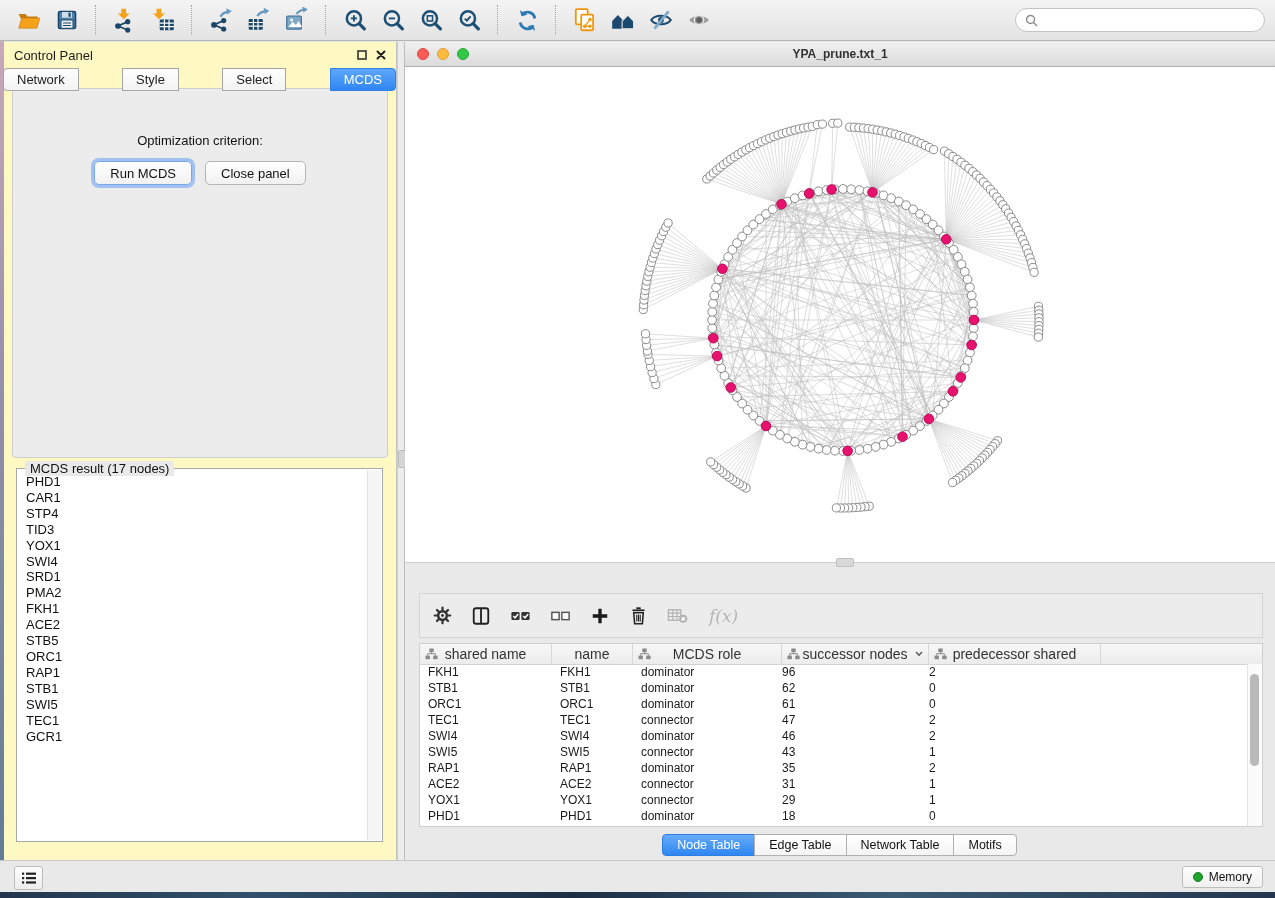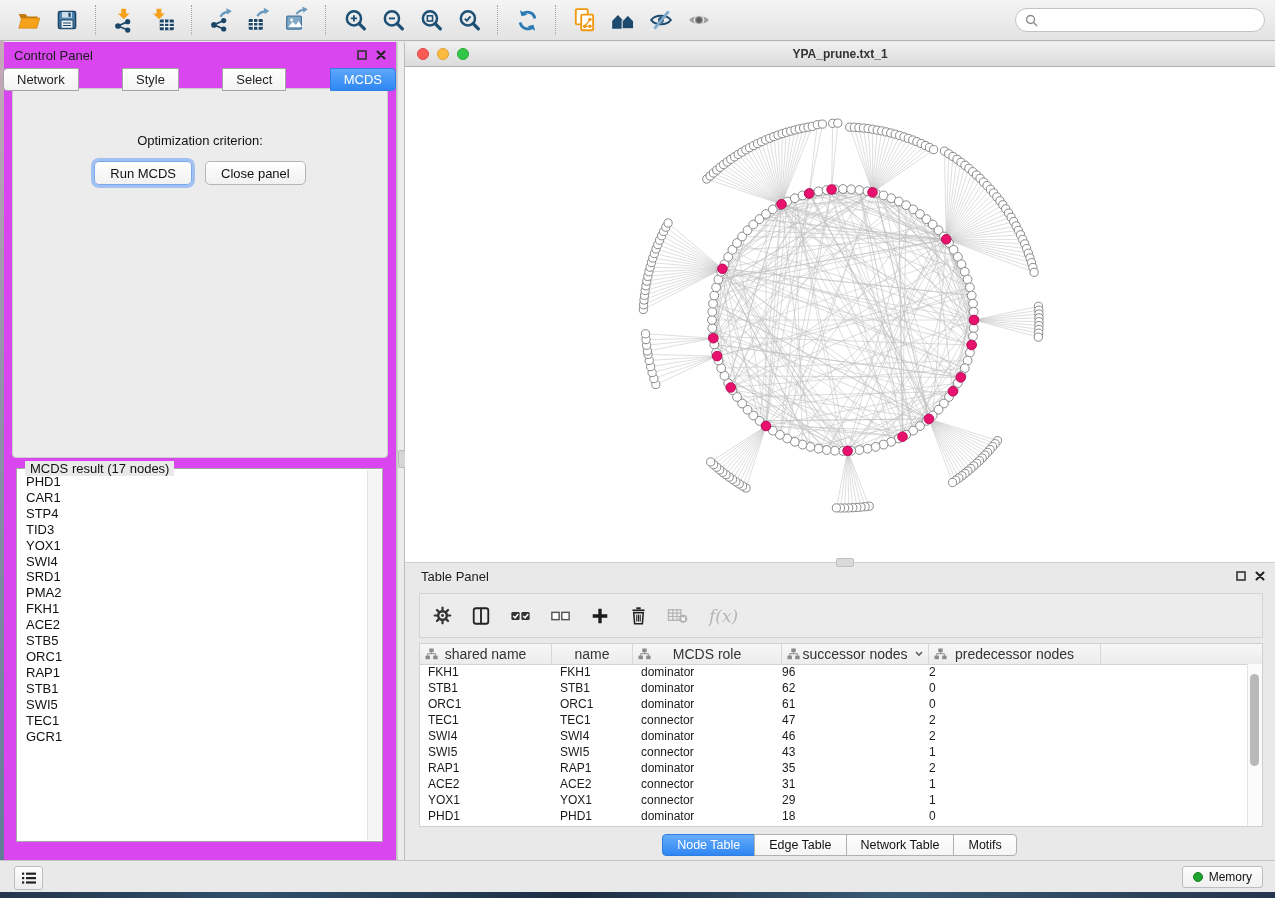--- a/index.html
+++ b/index.html
@@ -9,21 +9,21 @@
   .toolbar{position:absolute;left:0;top:0;width:1275px;height:41px;background:linear-gradient(#f4f4f4,#e3e3e3);border-bottom:1px solid #b4b4b4;display:flex;align-items:center;padding:0 10px;box-sizing:border-box;}
   .tb-btn{width:38px;height:34px;display:flex;align-items:center;justify-content:center;border-radius:4px;}
   .tb-sep{width:1px;height:30px;border-left:1px dotted #a3a3a3;margin:0 9px;}
   .search-box{margin-left:auto;width:250px;height:24px;background:#fff;border:1px solid #c3c3c3;border-radius:12px;display:flex;align-items:center;padding:0 9px;gap:6px;box-sizing:border-box;}
   .search-box input{border:none;outline:none;flex:1;font-size:12px;background:transparent;font-family:"Liberation Sans",sans-serif;}
 
   
   .left-strip{position:absolute;left:0;top:41px;width:4px;height:857px;background:linear-gradient(#c9a8bb,#9490ab 40%,#5d7a96);}
 
   
-  .control-panel{position:absolute;left:4px;top:42px;width:393px;height:818px;background:#d946ef;border-right:1px solid #c2c2c2;box-sizing:border-box;}
+  .control-panel{position:absolute;left:4px;top:42px;width:393px;height:818px;background:#fef9c3;border-right:1px solid #c2c2c2;box-sizing:border-box;}
   .panel-header{position:absolute;left:0;top:0;right:0;height:26px;display:flex;align-items:center;}
   .panel-title{font-size:13px;color:#1c1c1c;padding-left:10px;}
   .panel-icons{margin-left:auto;display:flex;gap:9px;padding-right:10px;align-items:center;}
   .ctabs{position:absolute;top:26px;left:0;right:0;display:flex;justify-content:space-between;z-index:3;}
   .ctab{height:21px;line-height:21px;padding:0 13px;font-size:13px;color:#222;background:linear-gradient(#fefefe,#f3f3f3);border:1px solid #a5a5a5;margin-left:-1px;}
   .ctab:first-child{border-radius:4px 0 0 4px;}
   .ctab:last-child{border-radius:0 4px 4px 0;}
   .ctab.active{background:linear-gradient(#5ea7fb,#2f86f2);border-color:#2f7fe4;color:#fff;}
   .opt-box{position:absolute;left:8px;right:8px;top:46px;height:368px;background:#ececec;border:1px solid #cdcdcd;border-radius:4px;}
   .opt-label{margin-top:44px;text-align:center;font-size:13px;color:#111;}
@@ -1000,31 +1000,20 @@
           <circle cx="325.7" cy="320.5" r="4.8" fill="#e8116e" stroke="#bb0d58" stroke-width="1"></circle>
           <circle cx="312.1" cy="289.1" r="4.8" fill="#e8116e" stroke="#bb0d58" stroke-width="1"></circle>
           <circle cx="308.3" cy="271.2" r="4.8" fill="#e8116e" stroke="#bb0d58" stroke-width="1"></circle>
         </svg>
     </div>
   </div>
 
   <div class="h-grip"></div>
 
   <div class="table-panel">
-    <div class="panel-header">
-      <span class="panel-title" style="padding-left:16px">Table Panel</span>
-      <span class="panel-icons">
-        <span><svg viewBox="0 0 10 10" width="10" height="10">
-              <rect x="1" y="1" width="8" height="8" fill="none" stroke="#333" stroke-width="1.6"></rect>
-            </svg></span>
-        <span><svg viewBox="0 0 10 10" width="10" height="10">
-              <path d="M1.5 1.5l7 7M8.5 1.5l-7 7" stroke="#222" stroke-width="2" stroke-linecap="round"></path>
-            </svg></span>
-      </span>
-    </div>
     <div class="tp-toolbar">
       <span class="tp-tool">
           <svg viewBox="0 0 22 22" width="19" height="19">
             <g stroke="#333" stroke-width="2.6" stroke-linecap="round">
               <line x1="11" y1="2" x2="11" y2="5"></line>
               <line x1="11" y1="17" x2="11" y2="20"></line>
               <line x1="2" y1="11" x2="5" y2="11"></line>
               <line x1="17" y1="11" x2="20" y2="11"></line>
               <line x1="4.6" y1="4.6" x2="6.8" y2="6.8"></line>
               <line x1="15.2" y1="15.2" x2="17.4" y2="17.4"></line>
@@ -1129,21 +1118,21 @@
           </div>
           <div class="hcell c4">
             <svg class="tree" viewBox="0 0 13 12" width="13" height="12">
               <g fill="#8a8a8a">
                 <rect x="4.3" y="0.5" width="4.4" height="3.6"></rect>
                 <rect x="0.5" y="7.6" width="4.4" height="3.6"></rect>
                 <rect x="8.2" y="7.6" width="4.4" height="3.6"></rect>
               </g>
               <path d="M6.5 4.1v1.6M2.7 7.6V5.7h7.7v1.9" stroke="#8a8a8a" fill="none" stroke-width="1"></path>
             </svg>
-            <span>predecessor nodes</span>
+            <span>predecessor shared</span>
           </div>
           <div class="hcell filler"></div>
         </div>
       <div class="tbody">
           <div class="trow">
             <div class="tcell c0">FKH1</div>
             <div class="tcell c1">FKH1</div>
             <div class="tcell c2">dominator</div>
             <div class="tcell c3 num">96</div>
             <div class="tcell c4 num">2</div>

